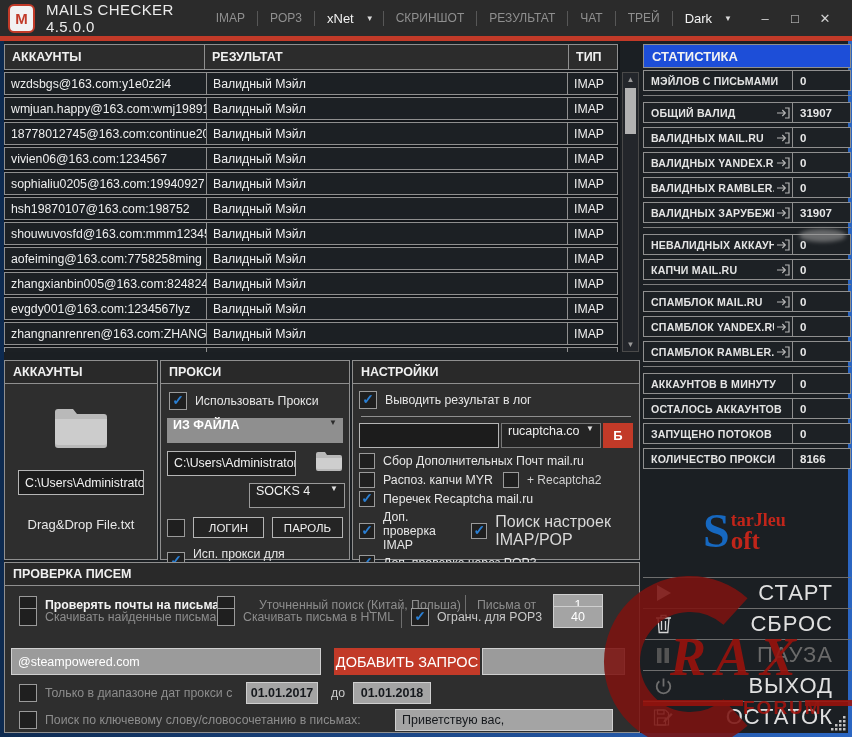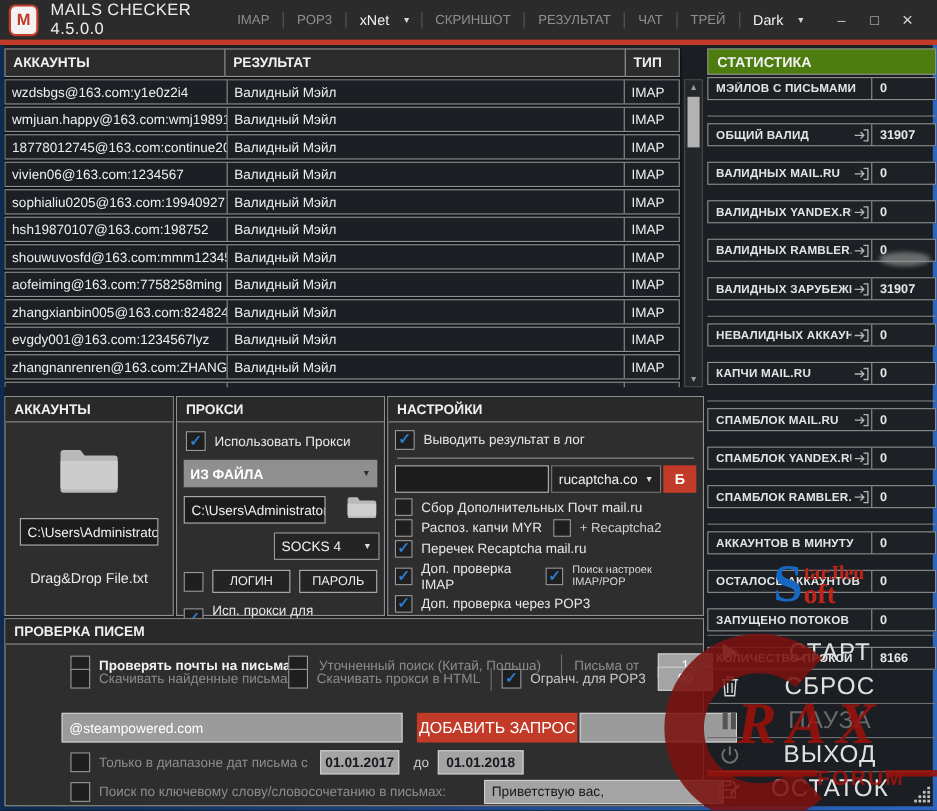--- a/index.html
+++ b/index.html
@@ -42,44 +42,44 @@
   .t-head .c1{width:201px}.t-head .hc2{flex:1;margin-left:-1px;}
   .t-head .hc3{width:50px;margin-left:-1px;}
   
   .t-scroll{position:absolute;left:622px;top:72px;width:17px;height:280px;background:#23262b;
             border:1px solid #4a4a4a;box-sizing:border-box;}
   .sc-arrow{position:absolute;left:0;width:100%;text-align:center;font-size:8px;color:#9a9a9a;}
   .sc-up{top:2px;} .sc-down{bottom:2px;}
   .sc-thumb{position:absolute;left:2px;top:15px;width:11px;height:46px;background:#b2b2b2;}
   
   .stats{position:absolute;left:643px;top:44px;width:208px;}
-  .stats-title{height:24px;line-height:24px;background:#4d7c0f;border:1px solid #8f8f8f;
+  .stats-title{height:24px;line-height:24px;background:#1d4ed8;border:1px solid #8f8f8f;
                box-sizing:border-box;padding-left:8px;font-size:13px;font-weight:bold;
                color:#f2f2f2;margin-bottom:2px;}
-  .s-row{display:flex;align-items:center;height:21px;margin-bottom:14px;background:#1d2125;
+  .s-row{display:flex;align-items:center;height:21px;margin-bottom:4px;background:#1d2125;
          border:1px solid #8f8f8f;box-sizing:border-box;padding-left:7px;}
   .s-label{flex:1;font-size:10.6px;font-weight:bold;letter-spacing:.2px;color:#e4e4e4;
            white-space:nowrap;overflow:hidden;}
   .s-exp{width:18px;flex:none;display:flex;align-items:center;justify-content:center;}
   .s-val{width:50px;flex:none;border-left:1px solid #8f8f8f;align-self:stretch;
          display:flex;align-items:center;padding-left:7px;font-size:11.5px;font-weight:600;}
   .g-sep{height:2px;border-top:1px solid #7d7d7d;margin:2px 0 4px;}
   .value-smudge{position:absolute;left:799px;top:229px;width:47px;height:13px;background:#9d9d9d;
                 opacity:.6;border-radius:50%;filter:blur(2px);z-index:5;}
   
   .panel{position:absolute;background:#2e2e2e;border:1px solid #8f8f8f;box-sizing:border-box;}
   .panel-h{height:22px;line-height:22px;padding-left:8px;font-size:12.5px;font-weight:bold;
            color:#f0f0f0;border-bottom:1px solid #8f8f8f;background:#292929;}
   
   .cb{width:16px;height:16px;background:#1f1f1f;border:1px solid #9a9a9a;flex:none;
       display:inline-flex;align-items:center;justify-content:center;box-sizing:content-box;}
   .tick{color:#2a7fd4;font-size:14px;font-weight:bold;line-height:1;transform:translateY(-1px);}
   .cb-row{display:flex;align-items:center;gap:8px;font-size:12.3px;color:#e6e6e6;}
   
-  .dd{display:flex;align-items:center;box-sizing:border-box;padding:0 6px;}
+  .dd{display:flex;align-items:flex-start;box-sizing:border-box;padding:0 6px;}
   .dd .dd-a{margin-left:auto;font-size:8px;}
   .dd-light{background:#8f8f8f;color:#fff;font-weight:bold;font-size:12.5px;}
   .dd-light .dd-a{color:#2c2c2c;}
   .dd-dark{background:#242424;border:1px solid #9a9a9a;color:#f0f0f0;font-size:12.5px;}
   .dd-dark .dd-a{color:#e0e0e0;}
   .in-dark{background:#1c1c1c;border:1px solid #b5b5b5;box-sizing:border-box;color:#f2f2f2;
            font-size:12.3px;display:flex;align-items:center;padding:0 6px;white-space:nowrap;
            overflow:hidden;}
   .in-light{background:#a4a4a4;border:1px solid #cfcfcf;box-sizing:border-box;color:#fff;
             font-size:12.5px;display:flex;align-items:center;padding:0 6px;white-space:nowrap;}
@@ -106,49 +106,49 @@
   
   .settings-p{left:352px;top:360px;width:288px;height:200px;}
   .st-body{padding:7px 6px 0 6px;}
   .st-div{border-top:1px solid #8f8f8f;margin:7px 2px 0;}
   .st-captcha{display:flex;margin-top:6px;gap:2px;}
   .st-captcha .in-dark{width:140px;height:25px;}
   .st-captcha .dd-dark{width:100px;height:25px;border-color:#777;}
   .st-captcha .btn-red{width:30px;height:25px;font-size:13px;font-weight:bold;}
   .st-cbs{margin-top:5px;display:flex;flex-direction:column;gap:3px;}
   .st-cbs .cb{width:14px;height:14px;}
-  .st-small{font-size:10px;color:#d8d8d8;}
+  .st-small{font-size:16px;color:#d8d8d8;}
   .st-grey{color:#d0d0d0;font-size:12px;}
   .st-bottom{display:flex;align-items:center;margin-top:7px;gap:8px;font-size:13px;color:#f0f0f0;}
   .st-bottom .in-dark{height:23px;justify-content:center;}
   .st-to{width:60px;} .st-th{width:66px;}
   
   .letters-p{left:4px;top:562px;width:636px;height:171px;}
-  .lp-row{position:absolute;left:0;height:22px;width:100%;margin-left:45px;}
+  .lp-row{position:absolute;left:0;height:22px;width:100%;}
   .lp-row .cb{position:absolute;top:2px;}
   .lp-lab{position:absolute;top:0;height:22px;line-height:22px;font-size:12.3px;color:#8d8d8d;
           white-space:nowrap;}
   .lp-white{color:#f2f2f2;font-weight:bold;}
   .lp-lite{color:#c9c9c9;}
   .lp-vline{position:absolute;width:1px;background:#6e6e6e;}
   .lp-num{position:absolute;width:50px;height:22px;justify-content:center;top:0;}
   
   .actions{position:absolute;left:643px;top:437px;width:208px;height:296px;}
   .brand{position:absolute;left:60px;top:72px;display:flex;}
   .brand-s{font-family:"Liberation Serif",serif;font-weight:bold;font-size:48px;line-height:44px;
            color:#1668c0;}
   .brand-lines{display:flex;flex-direction:column;margin-left:1px;margin-top:3px;}
   .brand-top{font-family:"Liberation Serif",serif;font-weight:bold;font-size:18px;line-height:17px;
              color:#c1251a;}
   .brand-bot{font-family:"Liberation Serif",serif;font-weight:bold;font-size:25px;line-height:23px;
              color:#c1251a;}
   .btns{position:absolute;left:0;top:140px;width:208px;}
   .act{height:30px;display:flex;align-items:center;border-top:1px solid #6e6e6e;}
   .aicon{width:26px;margin-left:7px;display:flex;align-items:center;justify-content:center;flex:none;}
-  .alabel{flex:1;text-align:center;font-size:22px;letter-spacing:1px;color:#e0e0e0;
+  .alabel{flex:1;text-align:right;font-size:22px;letter-spacing:1px;color:#e0e0e0;
           padding-right:18px;font-weight:400;}
   .alabel.dim{color:#6a6a6a;}
   .grip{position:absolute;right:6px;bottom:2px;z-index:60;}
   
   .watermark{position:absolute;left:555px;top:570px;z-index:40;pointer-events:none;}
 </style>
 </head>
 <body>
 
 <div class="app">
@@ -512,45 +512,45 @@
     </div>
   </div>
 
   <div class="panel letters-p">
     <div class="panel-h">ПРОВЕРКА ПИСЕМ</div>
     <div style="position:relative;height:147px;">
       <div class="lp-row" style="top:8px">
         <span class="cb" style="left:14px"></span>
         <span class="lp-lab lp-white" style="left:40px">Проверять почты на письма</span>
         <span class="cb" style="left:212px"></span>
-        <span class="lp-lab" style="left:240px">Уточненный поиск (Китай, Польша)</span>
+        <span class="lp-lab" style="left:254px">Уточненный поиск (Китай, Польша)</span>
         <span class="lp-vline" style="left:460px;top:1px;height:21px"></span>
         <span class="lp-lab" style="left:472px">Письма от</span>
         <span class="in-light lp-num" style="left:548px">1</span>
       </div>
       <div class="lp-row" style="top:20px">
         <span class="cb" style="left:14px"></span>
         <span class="lp-lab" style="left:40px">Скачивать найденные письма</span>
         <span class="cb" style="left:212px"></span>
-        <span class="lp-lab" style="left:238px">Скачивать прокси в HTML</span>
+        <span class="lp-lab" style="left:238px">Скачивать письма в HTML</span>
         <span class="lp-vline" style="left:396px;top:1px;height:21px"></span>
         <span class="cb" style="left:406px">
             <span class="tick">✓</span>
           </span>
         <span class="lp-lab lp-lite" style="left:432px">Огранч. для POP3</span>
-        <span class="in-light lp-num" style="left:548px">90</span>
+        <span class="in-light lp-num" style="left:548px">40</span>
       </div>
       <div class="lp-row" style="top:62px;height:27px">
         <span class="in-light" style="position:absolute;left:6px;top:0;width:310px;height:27px;background:#9b9b9b;">@steampowered.com</span>
         <span class="btn-red" style="position:absolute;left:329px;top:0;width:146px;height:27px;font-size:14.5px;">ДОБАВИТЬ ЗАПРОС</span>
         <span style="position:absolute;left:477px;top:0;width:143px;height:27px;background:#9b9b9b;border:1px solid #cfcfcf;box-sizing:border-box;"></span>
       </div>
       <div class="lp-row" style="top:96px">
         <span class="cb" style="left:14px"></span>
-        <span class="lp-lab" style="left:40px">Только в диапазоне дат письма с</span>
+        <span class="lp-lab" style="left:40px">Только в диапазоне дат прокси с</span>
         <span class="in-light" style="position:absolute;left:241px;top:0;width:72px;height:22px;color:#16191d;font-weight:bold;justify-content:center;">01.01.2017</span>
         <span class="lp-lab lp-lite" style="left:326px">до</span>
         <span class="in-light" style="position:absolute;left:348px;top:0;width:78px;height:22px;color:#16191d;font-weight:bold;justify-content:center;">01.01.2018</span>
       </div>
       <div class="lp-row" style="top:123px">
         <span class="cb" style="left:14px"></span>
         <span class="lp-lab" style="left:40px">Поиск по ключевому слову/словосочетанию в письмах:</span>
         <span class="in-light" style="position:absolute;left:390px;top:0;width:218px;height:22px;color:#16191d;">Приветствую вас,</span>
       </div>
     </div>

